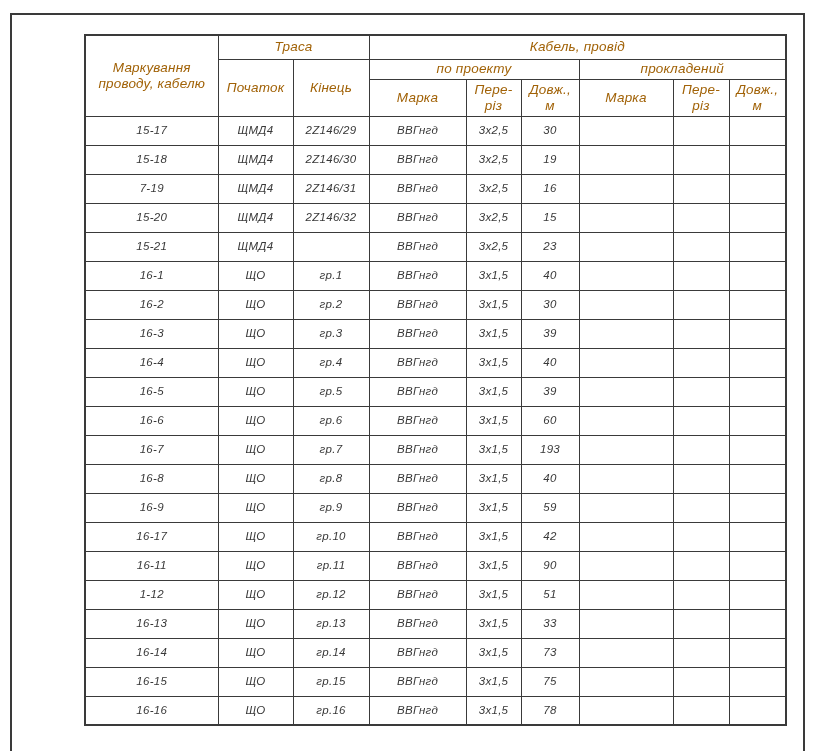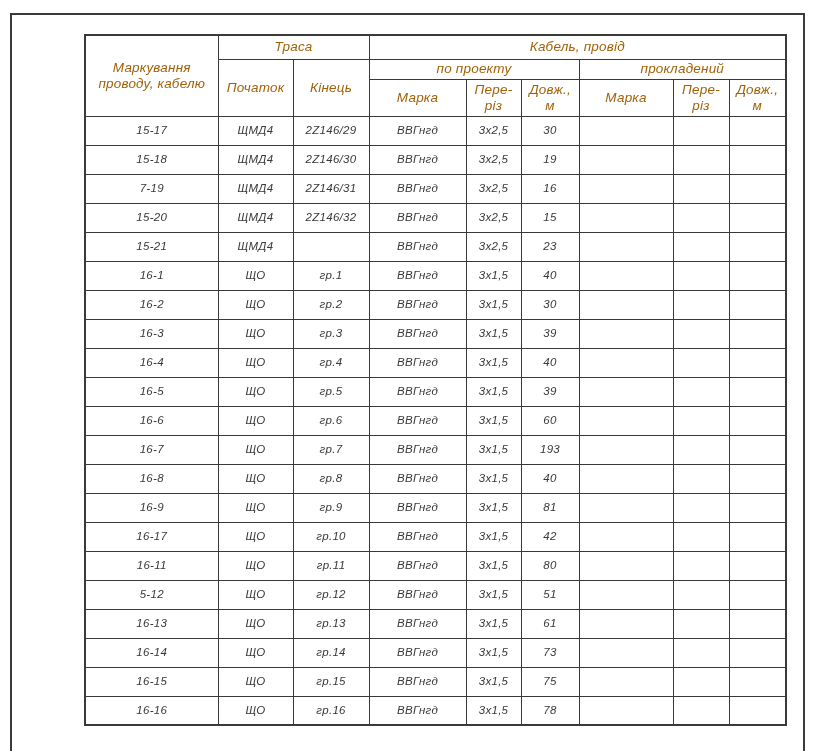--- a/index.html
+++ b/index.html
@@ -266,21 +266,21 @@
     <td></td>
     <td></td>
     <td></td>
   </tr>
         <tr>
     <td>16-9</td>
     <td>ЩО</td>
     <td>гр.9</td>
     <td>ВВГнгд</td>
     <td>3х1,5</td>
-    <td>81</td>
+    <td>59</td>
     <td></td>
     <td></td>
     <td></td>
   </tr>
         <tr>
     <td>16-17</td>
     <td>ЩО</td>
     <td>гр.10</td>
     <td>ВВГнгд</td>
     <td>3х1,5</td>
@@ -288,43 +288,43 @@
     <td></td>
     <td></td>
     <td></td>
   </tr>
         <tr>
     <td>16-11</td>
     <td>ЩО</td>
     <td>гр.11</td>
     <td>ВВГнгд</td>
     <td>3х1,5</td>
-    <td>80</td>
-    <td></td>
-    <td></td>
-    <td></td>
-  </tr>
-        <tr>
-    <td>5-12</td>
+    <td>90</td>
+    <td></td>
+    <td></td>
+    <td></td>
+  </tr>
+        <tr>
+    <td>1-12</td>
     <td>ЩО</td>
     <td>гр.12</td>
     <td>ВВГнгд</td>
     <td>3х1,5</td>
     <td>51</td>
     <td></td>
     <td></td>
     <td></td>
   </tr>
         <tr>
     <td>16-13</td>
     <td>ЩО</td>
     <td>гр.13</td>
     <td>ВВГнгд</td>
     <td>3х1,5</td>
-    <td>61</td>
+    <td>33</td>
     <td></td>
     <td></td>
     <td></td>
   </tr>
         <tr>
     <td>16-14</td>
     <td>ЩО</td>
     <td>гр.14</td>
     <td>ВВГнгд</td>
     <td>3х1,5</td>

